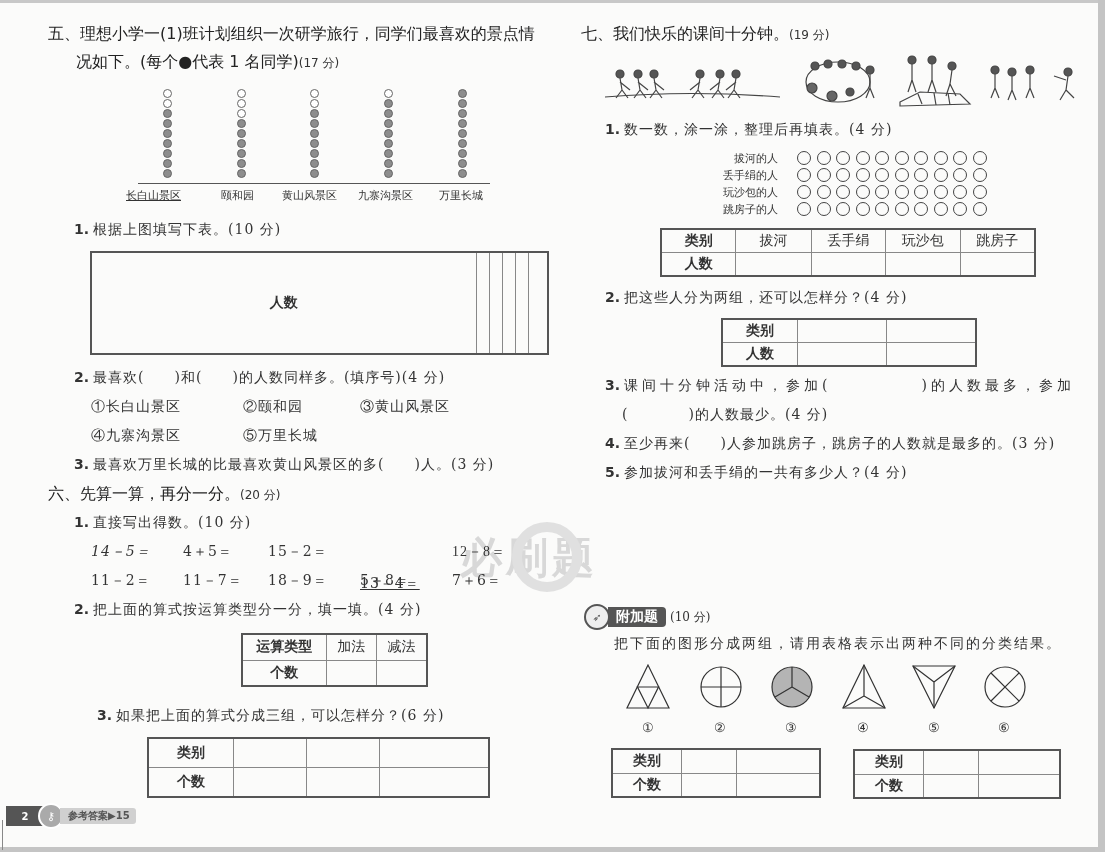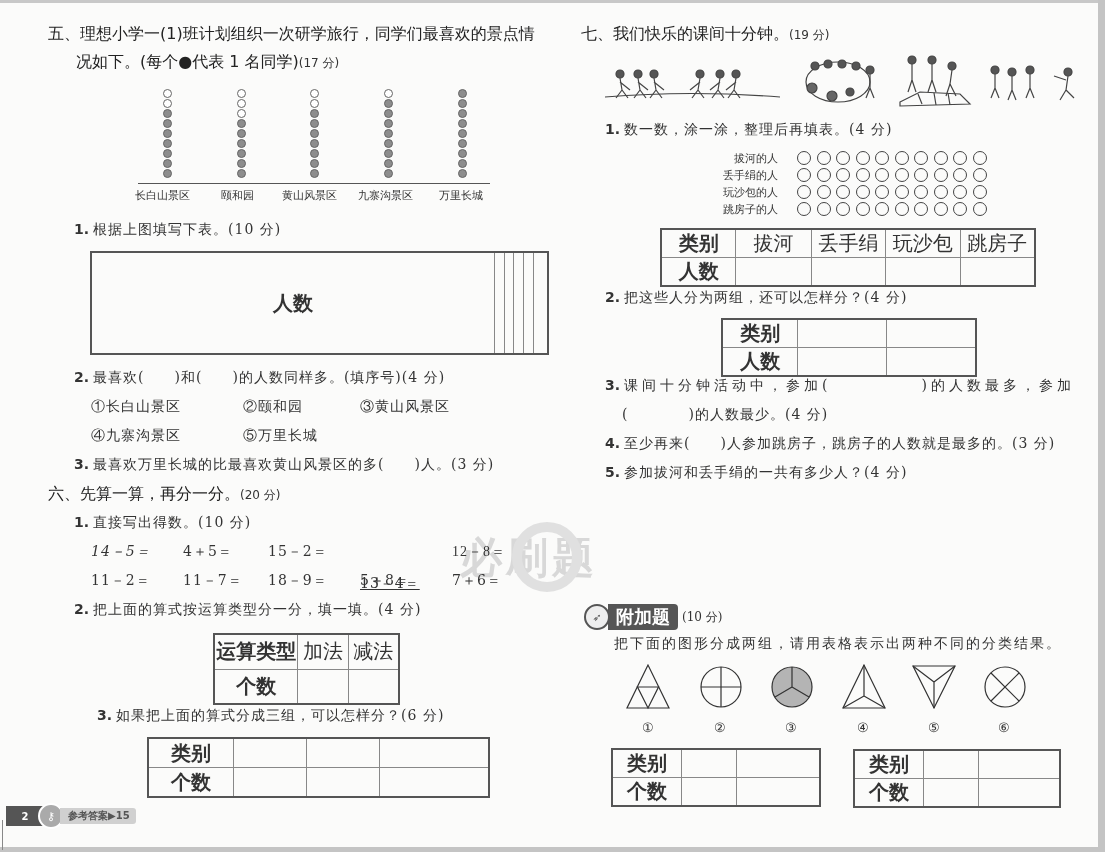--- a/index.html
+++ b/index.html
@@ -14,21 +14,21 @@
   .page-border-bottom { position:absolute; left:0; bottom:0; width:1105px; height:5px; background:#c4c4c4; }
   .page-border-left { position:absolute; left:2px; top:820px; width:1px; height:30px; background:#888; }
 
   .abs { position:absolute; }
   .h-sec { font-family:"DejaVu Sans","Liberation Sans",sans-serif; font-size:16px; color:#222; white-space:nowrap; }
   .q { font-size:14px; letter-spacing:1px; white-space:nowrap; color:#333; }
   .q b.num { font-family:"DejaVu Sans","Liberation Sans",sans-serif; font-weight:bold; margin-right:4px; letter-spacing:0; }
   .score { font-size:12px; color:#333; }
 
   table.ws { border-collapse:collapse; position:absolute; background:transparent; }
-  table.ws td { border:1px solid #888; text-align:center; font-size:20px; color:#333; padding:0; }
+  table.ws td { border:1px solid #888; text-align:center; font-size:14px; color:#333; padding:0; }
   table.ws { border:2px solid #555; }
   td.hd { font-family:"DejaVu Sans","Liberation Sans",sans-serif; font-weight:bold; font-size:15px; color:#222; }
 
   
   .dot-col { position:absolute; width:10px; display:flex; flex-direction:column; align-items:center; }
   .dot { width:9px; height:9px; border-radius:50%; margin-bottom:1px; box-sizing:border-box; }
   .dot.filled { background:#8d8d8d; border:1px solid #666; }
   .dot.empty { background:#fff; border:1px solid #666; }
   .axis { position:absolute; left:138px; top:183px; width:352px; height:1px; background:#555; }
   .chart-label { position:absolute; top:188px; font-size:11px; color:#333; white-space:nowrap; }
@@ -37,21 +37,21 @@
   .circle-row .c { width:14px; height:14px; border:1px solid #444; border-radius:50%; margin-right:5.5px; box-sizing:border-box; }
   .row-label { position:absolute; font-size:11px; color:#333; white-space:nowrap; text-align:right; width:80px; }
 
   .footer-badge { position:absolute; left:6px; top:806px; height:20px; display:flex; align-items:center; }
   .pg-num { background:#555; color:#fff; font-family:"DejaVu Sans",sans-serif; font-size:10px; font-weight:bold; width:38px; height:20px; display:flex; align-items:center; justify-content:center; }
   .key-circle { width:22px; height:22px; border-radius:50%; background:#aaa; border:2px solid #fff; margin-left:-6px; display:flex; align-items:center; justify-content:center; font-size:11px; color:#fff; }
   .answer-tag { background:#d0d0d0; color:#555; font-family:"DejaVu Sans",sans-serif; font-size:10px; font-weight:bold; height:16px; padding:0 6px 0 8px; margin-left:-4px; display:flex; align-items:center; border-radius:0 3px 3px 0; }
 
   .bonus-tag { position:absolute; left:584px; top:604px; display:flex; align-items:center; }
   .bonus-icon { width:22px; height:22px; border-radius:50%; background:#eee; border:2px solid #555; display:flex; align-items:center; justify-content:center; font-size:11px; color:#555; }
-  .bonus-label { background:#555; color:#fff; font-family:"DejaVu Sans",sans-serif; font-weight:bold; font-size:18px; padding:1px 8px; margin-left:-2px; border-radius:0 4px 4px 0; }
+  .bonus-label { background:#555; color:#fff; font-family:"DejaVu Sans",sans-serif; font-weight:bold; font-size:14px; padding:1px 8px; margin-left:-2px; border-radius:0 4px 4px 0; }
 
   .watermark { position:absolute; left:460px; top:530px; font-family:"DejaVu Sans",sans-serif; font-weight:bold; color:#d8d8d8; font-size:42px; letter-spacing:4px; }
   .watermark .ring { position:absolute; left:52px; top:-8px; width:70px; height:70px; border-radius:50%; border:10px solid #e0e0e0; box-sizing:border-box; }
 
   .shape-label { position:absolute; top:720px; font-size:13px; color:#333; }
 </style>
 </head>
 <body>
 
 <div class="page-border-top"></div>
@@ -119,21 +119,21 @@
       <div class="dot filled"></div>
       <div class="dot filled"></div>
       <div class="dot filled"></div>
       <div class="dot filled"></div>
       <div class="dot filled"></div>
       <div class="dot filled"></div>
       <div class="dot filled"></div>
       <div class="dot filled"></div>
   </div>
   <div class="axis"></div>
-  <div class="chart-label" style="left:135px;">长白山景区</div>
+  <div class="chart-label" style="left:126px;text-decoration:underline;">长白山景区</div>
   <div class="chart-label" style="left:221px;">颐和园</div>
   <div class="chart-label" style="left:282px;">黄山风景区</div>
   <div class="chart-label" style="left:358px;">九寨沟景区</div>
   <div class="chart-label" style="left:439px;">万里长城</div>
 </div>
 
 <div class="abs q" style="left:74px;top:221px;">
   <b class="num">1.</b><span>根据上图填写下表。</span><span>(10 分)</span>
 </div>
 
@@ -178,21 +178,21 @@
 <div class="abs q" style="left:91px;top:572px;">11－2＝</div>
 <div class="abs q" style="left:183px;top:572px;">11－7＝</div>
 <div class="abs q" style="left:268px;top:572px;">18－9＝</div>
 <div class="abs q" style="left:360px;top:572px;">5＋8＝</div>
 <div class="abs q" style="left:452px;top:572px;">7＋6＝</div>
 
 <div class="abs q" style="left:74px;top:601px;">
   <b class="num">2.</b><span>把上面的算式按运算类型分一分，填一填。</span><span>(4 分)</span>
 </div>
 
-<table class="ws" style="left:213px;top:633px;width:187px;height:72px;padding-left:44px;">
+<table class="ws" style="left:241px;top:633px;width:187px;height:54px;padding-left:44px;">
   <tbody>
       <tr>
     <td class="hd" style="width:84px;">运算类型</td>
     <td style="width:50px;">加法</td>
     <td style="width:50px;">减法</td>
   </tr>
   <tr>
     <td class="hd">个数</td>
     <td></td>
     <td></td>

